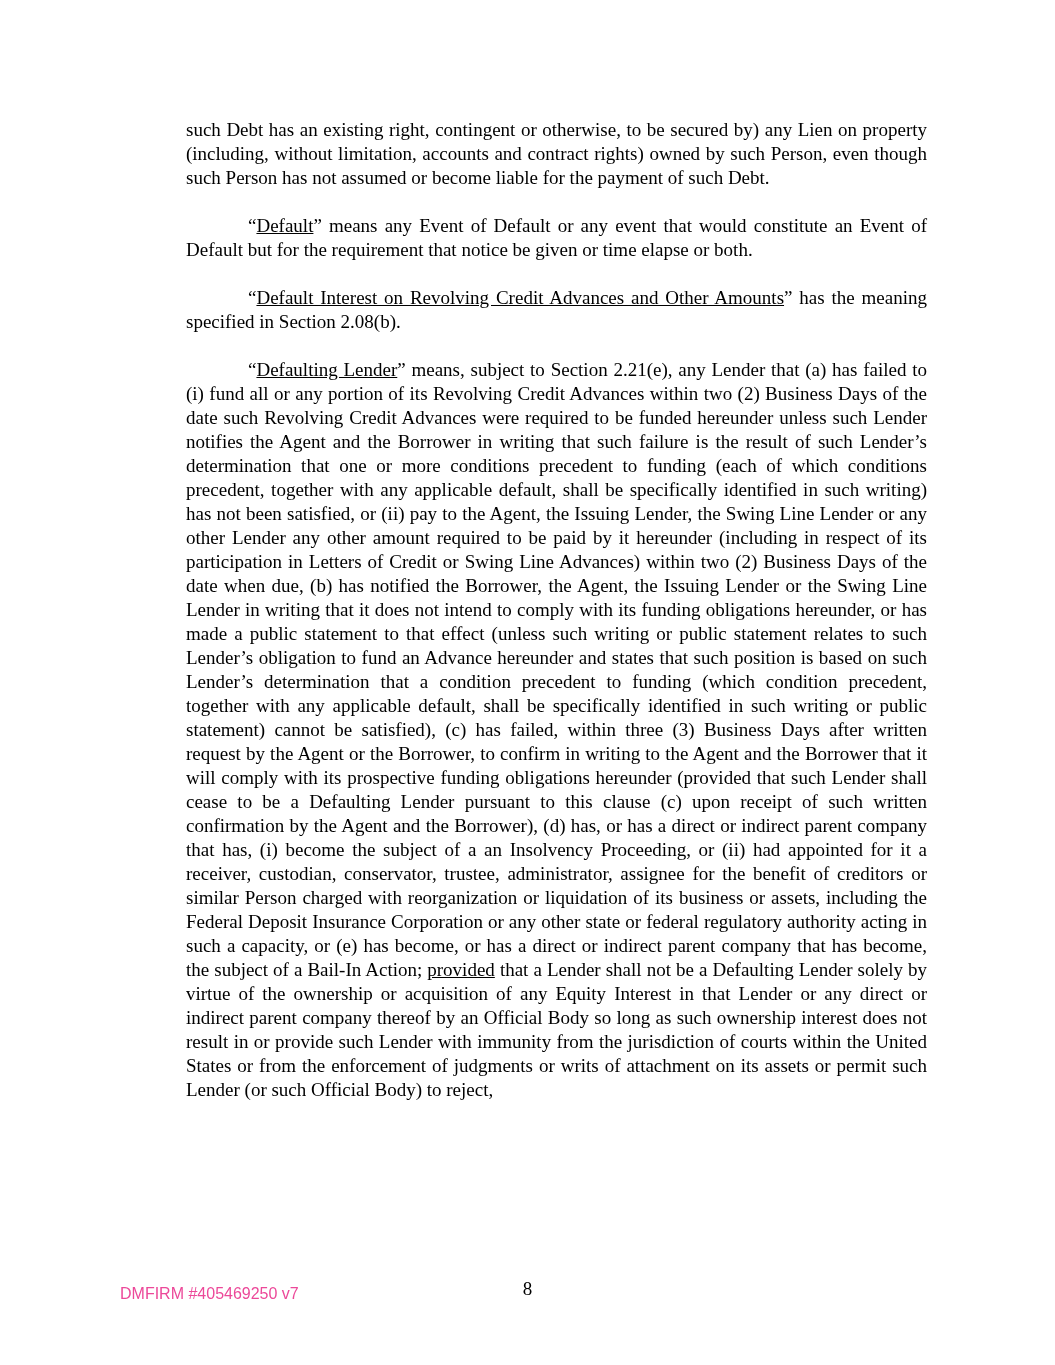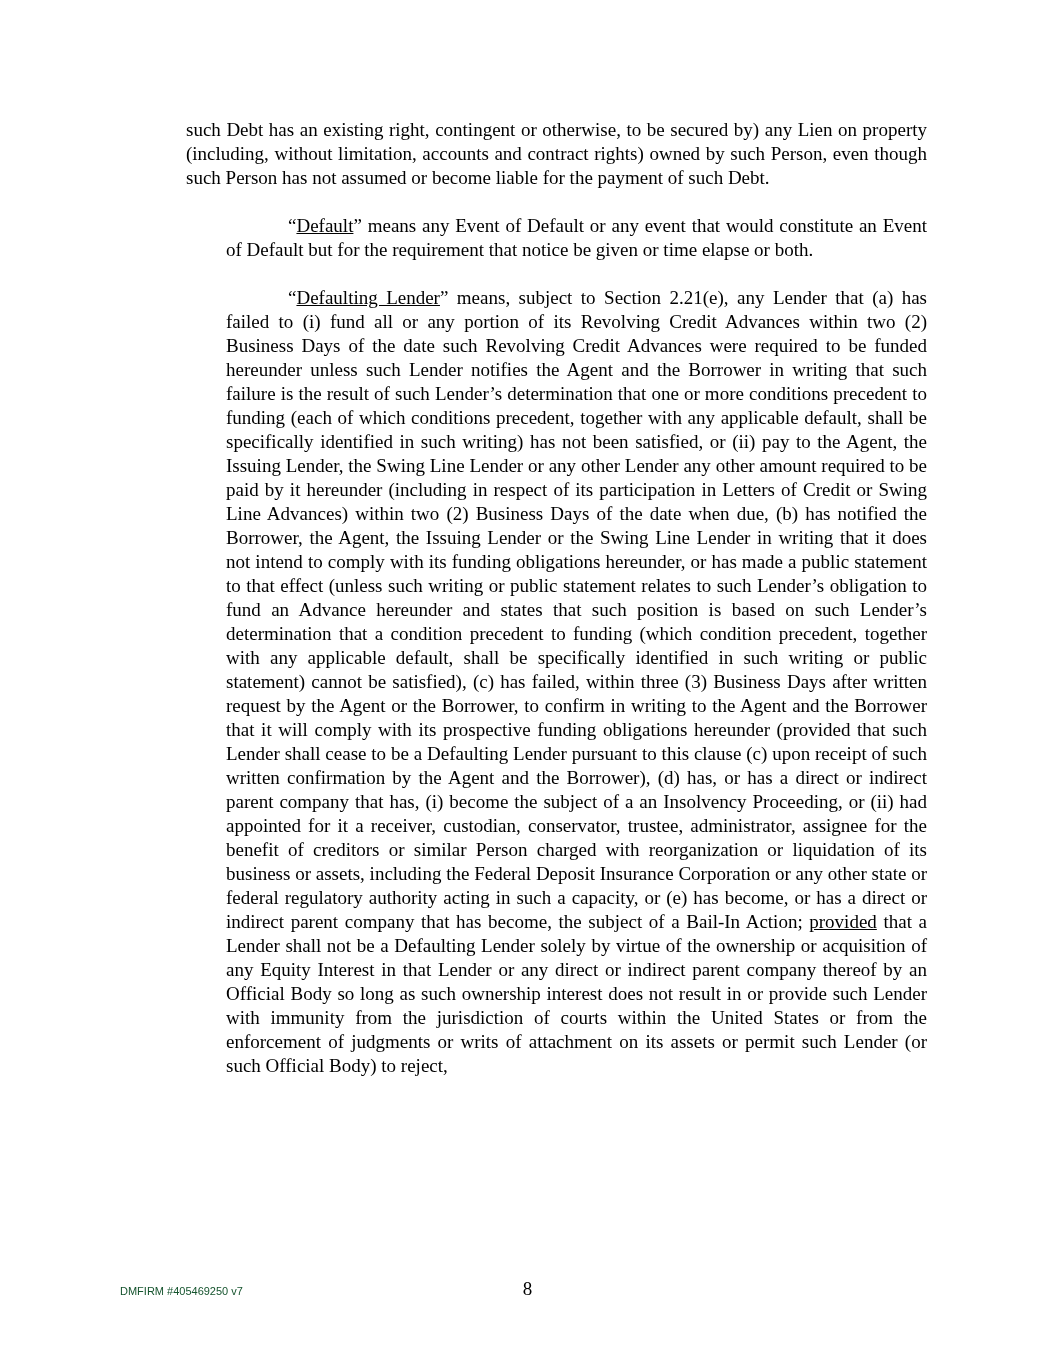--- a/index.html
+++ b/index.html
@@ -25,48 +25,48 @@
   }
   p.para {
     margin: 0 0 24px 0;
     font-size: 19px;
     line-height: 24px;
     text-align: justify;
     text-justify: inter-word;
   }
   p.para.indent {
     text-indent: 62px;
-    margin-left: 40px;
   }
   .u {
     text-decoration: underline;
   }
   .footer-left {
     position: absolute;
     left: 120px;
     top: 1285px;
     font-family: "Liberation Sans", sans-serif;
-    font-size: 11px;
-    color: #14532d;
+    font-size: 16px;
+    color: #ec4899;
   }
   .footer-page {
     position: absolute;
     left: 0;
     top: 1278px;
     width: 1055px;
     text-align: center;
     font-size: 19px;
     font-family: "Liberation Serif", serif;
     color: #000000;
   }
 </style>
 </head>
 <body>
 
 <div class="page">
   <div class="content">
       <p class="para"><span>such Debt has an existing right, contingent or otherwise, to be secured by) any Lien on property (including, without limitation, accounts and contract rights) owned by such Person, even though such Person has not assumed or become liable for the payment of such Debt.</span></p>
       <p class="para indent"><span>“</span><span class="u">Default</span><span>” means any Event of Default or any event that would constitute an Event of Default but for the requirement that notice be given or time elapse or both.</span></p>
+      <p class="para indent"><span>“</span><span class="u">Default Interest on Revolving Credit Advances and Other Amounts</span><span>” has the meaning specified in Section 2.08(b).</span></p>
       <p class="para indent"><span>“</span><span class="u">Defaulting Lender</span><span>” means, subject to Section 2.21(e), any Lender that (a) has failed to (i) fund all or any portion of its Revolving Credit Advances within two (2) Business Days of the date such Revolving Credit Advances were required to be funded hereunder unless such Lender notifies the Agent and the Borrower in writing that such failure is the result of such Lender’s determination that one or more conditions precedent to funding (each of which conditions precedent, together with any applicable default, shall be specifically identified in such writing) has not been satisfied, or (ii) pay to the Agent, the Issuing Lender, the Swing Line Lender or any other Lender any other amount required to be paid by it hereunder (including in respect of its participation in Letters of Credit or Swing Line Advances) within two (2) Business Days of the date when due, (b) has notified the Borrower, the Agent, the Issuing Lender or the Swing Line Lender in writing that it does not intend to comply with its funding obligations hereunder, or has made a public statement to that effect (unless such writing or public statement relates to such Lender’s obligation to fund an Advance hereunder and states that such position is based on such Lender’s determination that a condition precedent to funding (which condition precedent, together with any applicable default, shall be specifically identified in such writing or public statement) cannot be satisfied), (c) has failed, within three (3) Business Days after written request by the Agent or the Borrower, to confirm in writing to the Agent and the Borrower that it will comply with its prospective funding obligations hereunder (provided that such Lender shall cease to be a Defaulting Lender pursuant to this clause (c) upon receipt of such written confirmation by the Agent and the Borrower), (d) has, or has a direct or indirect parent company that has, (i) become the subject of a an Insolvency Proceeding, or (ii) had appointed for it a receiver, custodian, conservator, trustee, administrator, assignee for the benefit of creditors or similar Person charged with reorganization or liquidation of its business or assets, including the Federal Deposit Insurance Corporation or any other state or federal regulatory authority acting in such a capacity, or (e) has become, or has a direct or indirect parent company that has become, the subject of a Bail-In Action; </span><span class="u">provided</span><span> that a Lender shall not be a Defaulting Lender solely by virtue of the ownership or acquisition of any Equity Interest in that Lender or any direct or indirect parent company thereof by an Official Body so long as such ownership interest does not result in or provide such Lender with immunity from the jurisdiction of courts within the United States or from the enforcement of judgments or writs of attachment on its assets or permit such Lender (or such Official Body) to reject,</span></p>
     </div>
   <span class="footer-left">DMFIRM #405469250 v7</span>
   <span class="footer-page">8</span>
 </div>
 
 </body></html>

